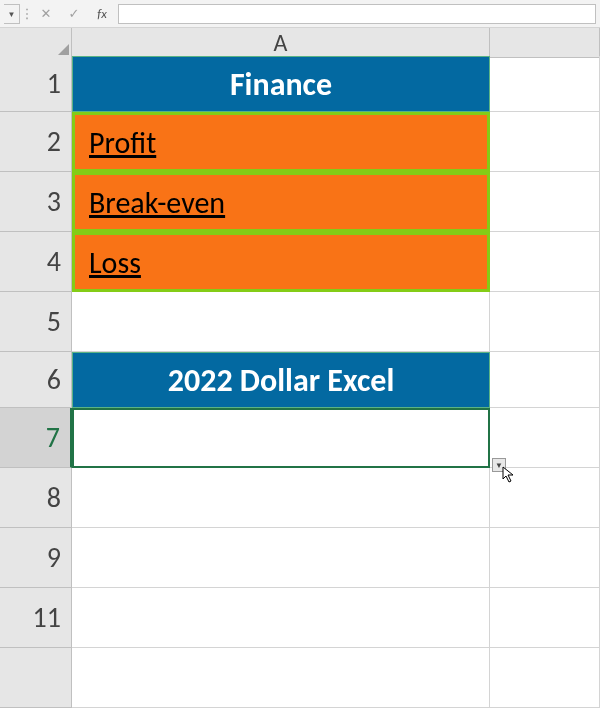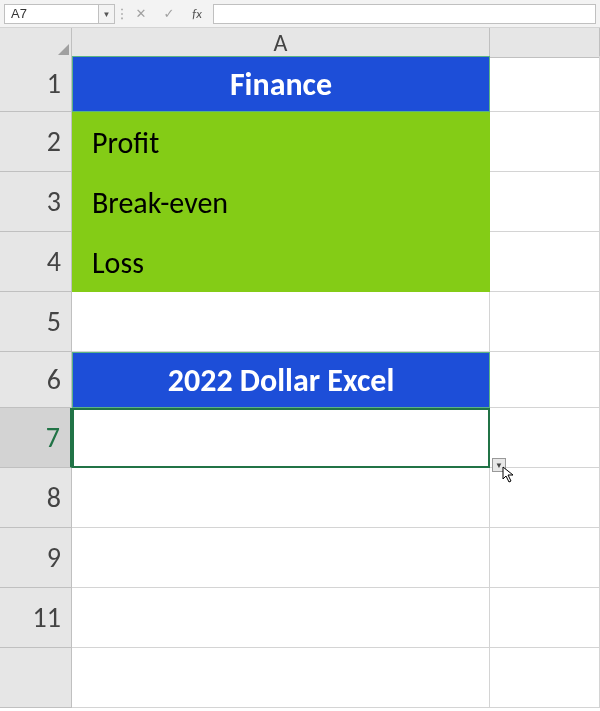--- a/index.html
+++ b/index.html
@@ -143,30 +143,31 @@
       border-right: 1px solid #d4d4d4;
       border-bottom: 1px solid #d4d4d4;
       display: flex;
       align-items: center;
       font-size: 30px;
       padding: 0 14px;
       position: relative;
       min-height: 56px;
     }
     .cell.header-green {
-      background: #1d4ed8;
+      background: #0369a1;
       color: #fff;
       font-weight: bold;
       justify-content: center;
       border: 1px solid #5ab384;
       font-size: 32px;
     }
     .cell.bordered {
-      border: 6px solid #84cc16;
-      background: #84cc16;
+      border: 3px solid #84cc16;
+      background: #f97316;
+      text-decoration: underline;
     }
     .cell.selected {
       border: 2px solid #217346;
       background: #fff;
     }
     .filler {
       border-right: 1px solid #d4d4d4;
       border-bottom: 1px solid #d4d4d4;
     }
     .r1 .row-header, .r1 .cell, .r1 .filler { height: 56px; }
@@ -202,21 +203,20 @@
       width: 14px;
       height: 18px;
       pointer-events: none;
     }
   </style>
 </head>
 <body>
 
 <div class="formula-bar">
   <div class="name-box-wrap">
-    <input class="name-box" value="A7" style="">
     <div class="name-box-arrow">▼</div>
   </div>
   <div class="fb-sep">⋮</div>
   <div class="fb-btn">✕</div>
   <div class="fb-btn">✓</div>
   <div class="fb-btn fx">fx</div>
   <input class="formula-input" value="" style="">
 </div>
 
 <div>

